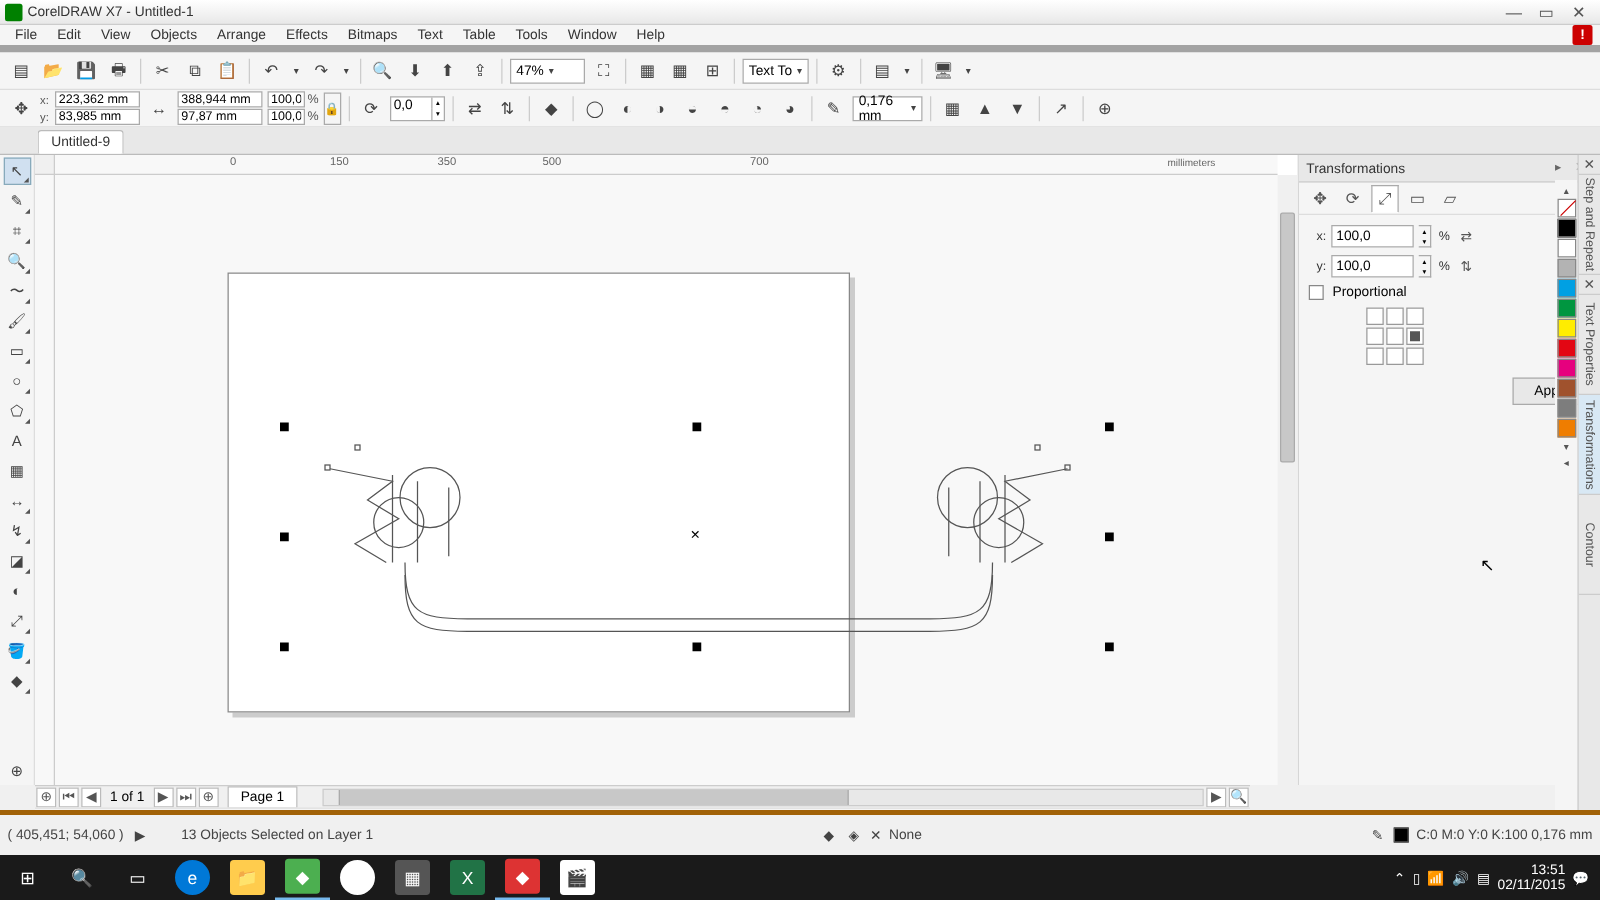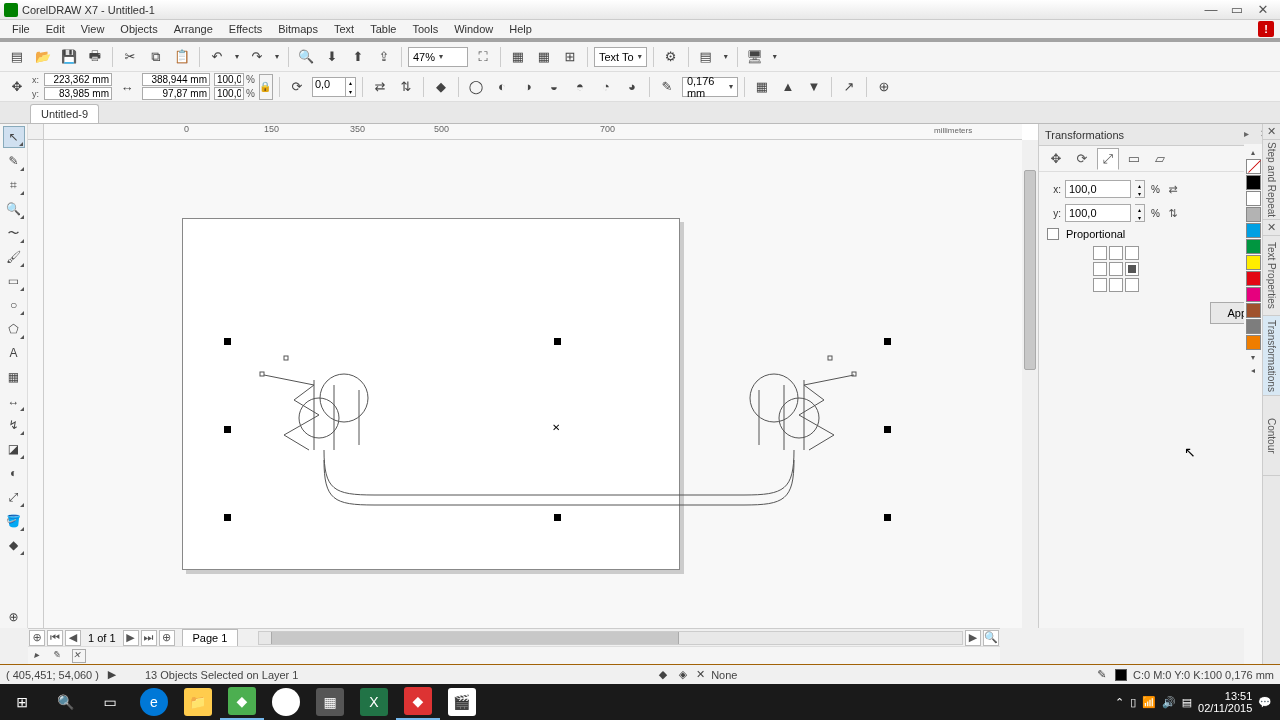--- a/index.html
+++ b/index.html
@@ -1,33 +1,33 @@
 <!DOCTYPE html>
 <html><head>
 <meta charset="utf-8">
 <style>
 * { margin: 0; padding: 0; box-sizing: border-box; font-family: "Segoe UI", Tahoma, sans-serif; font-size: 11px; }
 body { background: #f0f0f0; width: 1280px; height: 720px; overflow: hidden; position: relative; }
 .title-bar { height: 20px; background: linear-gradient(#fff,#e8e8e8); display: flex; align-items: center; padding: 0 4px; border-bottom: 1px solid #ccc; }
 .title-bar .logo { width: 14px; height: 14px; background: #008000; border-radius: 2px; margin-right: 4px; }
 .title-bar .title { flex: 1; color: #333; font-size: 11px; }
 .title-bar .win-btn { width: 26px; height: 18px; display: flex; align-items: center; justify-content: center; color: #555; cursor: pointer; font-size: 13px; }
-.menu-bar { height: 22px; background: #f5f5f5; display: flex; align-items: center; padding-left: 4px; border-bottom: 4px solid #a3a3a3; }
+.menu-bar { height: 22px; background: #f5f5f5; display: flex; align-items: center; padding-left: 4px; border-bottom: 6px solid #a3a3a3; }
 .menu-bar .menu-item { padding: 2px 8px; color: #333; cursor: pointer; }
 .menu-bar .spacer { flex: 1; }
 .menu-bar .notif { width: 16px; height: 16px; background: #c00; margin-right: 6px; color: #fff; display:flex; align-items:center; justify-content:center; font-weight:bold; border-radius:2px;}
 .toolbar1, .toolbar2 { height: 30px; background: #f5f5f5; display: flex; align-items: center; padding: 0 6px; gap: 4px; border-bottom: 1px solid #ddd; }
 .tbtn { width: 22px; height: 22px; border: 1px solid transparent; display: flex; align-items: center; justify-content: center; color: #444; cursor: pointer; font-size: 13px; }
 .sep { width: 1px; height: 20px; background: #ccc; margin: 0 2px; }
 .combo { height: 20px; border: 1px solid #aaa; background: #fff; display: flex; align-items: center; padding: 0 4px; font-size: 11px; }
 .combo .arrow { margin-left: 4px; font-size: 8px; color: #444; }
 .xy-group { display: flex; flex-direction: column; gap: 1px; font-size: 10px; }
 .xy-row { display: flex; align-items: center; gap: 2px; }
 .xy-label { width: 10px; font-size: 9px; color: #555; }
-.xy-input { width: 68px; height: 13px; border: 1px solid #aaa; background: #fff; font-size: 10px; padding: 0 2px; text-align: right; }
+.xy-input { width: 68px; height: 13px; border: 1px solid #aaa; background: #fff; font-size: 10px; padding: 0 2px; text-align: left; }
 .pct-box { width: 30px; height: 13px; border: 1px solid #aaa; background: #fff; font-size: 10px; text-align: right; padding: 0 2px; }
 .pct-col { display:flex; flex-direction:column; gap:1px; align-items:center; }
 .pct-sym { font-size:10px; color:#555; }
 .lock-btn { width:14px; height:26px; border:1px solid #aaa; display:flex; align-items:center; justify-content:center; font-size:10px; }
 .spin { width: 44px; height: 20px; border: 1px solid #aaa; background: #fff; font-size: 11px; padding: 0 2px; position:relative; }
 .spinbtns { position:absolute; right:0; top:0; width:10px; height:100%; display:flex; flex-direction:column;}
 .spinbtns div { flex:1; font-size:6px; display:flex; align-items:center; justify-content:center; border-left:1px solid #aaa; }
 .doc-tab-bar { height: 22px; background: #e8e8e8; display: flex; align-items: flex-end; padding-left: 30px; border-bottom: 1px solid #bbb; }
 .doc-tab { padding: 3px 10px; background: #fff; border: 1px solid #bbb; border-bottom: none; border-radius: 3px 3px 0 0; font-size: 11px; color: #333; }
 .workspace { position: absolute; top: 124px; left: 0; right: 0; bottom: 56px; display: flex; }
@@ -79,21 +79,21 @@
 .page-nav { position:absolute; bottom:38px; left:28px; right:280px; height:18px; background:#f0f0f0; border-top:1px solid #ccc; display:flex; align-items:center; font-size:10px;}
 .page-nav .nbtn { width:16px; height:16px; display:flex; align-items:center; justify-content:center; border:1px solid #bbb; margin:0 1px; background:#fff; cursor:pointer; color:#555;}
 .page-nav .page-info { padding: 0 6px; }
 .page-nav .page-tab { padding:2px 10px; background:#fff; border:1px solid #bbb; margin-left:6px;}
 .page-nav .scroll-h { flex:1; margin-left:20px; height:14px; background:#e8e8e8; border:1px solid #ccc; position:relative;}
 .page-nav .scroll-h .thumb { position:absolute; left:12px; top:0; bottom:0; width:58%; background:#c8c8c8; border-left:1px solid #aaa; border-right:1px solid #aaa;}
 .hint-bar { position:absolute; bottom:20px; left:28px; right:280px; height:18px; background:#f5f5f5; border-top:1px solid #ddd; display:flex; align-items:center; justify-content:center; font-size:10px; color:#aaa; font-style:italic;}
 .hint-bar .hbtn { position:absolute; left:4px; width:14px; height:14px; font-size:10px; color:#555;}
 .hint-bar .hbtn2 { left:22px;}
 .hint-bar .hbtn3 { left:40px; width:14px; height:14px; border:1px solid #aaa; font-size:9px;}
-.status-bar { position:absolute; bottom:0; left:0; right:0; height:20px; background:#f0f0f0; border-top:1px solid #a16207; display:flex; align-items:center; padding:0 6px; font-size:10px; color:#444; gap:6px;}
+.status-bar { position:absolute; bottom:0; left:0; right:0; height:36px; background:#f0f0f0; border-top:4px solid #a16207; display:flex; align-items:center; padding:0 6px; font-size:10px; color:#444; gap:6px;}
 .status-bar .spacer { flex:1;}
 .status-bar .sicon { width:14px; height:14px; display:flex; align-items:center; justify-content:center; font-size:11px;}
 .status-swatch { width:12px; height:12px; border:1px solid #555;}
 .taskbar { position:absolute; bottom:0; left:0; right:0; height:36px; background:#1a1a1a; display:flex; align-items:center; }
 
 .status-bar { bottom:36px; }
 .hint-bar { bottom:56px; }
 .page-nav { bottom:74px; }
 .workspace { bottom:92px; }
 .side-tabs { bottom:56px; }

